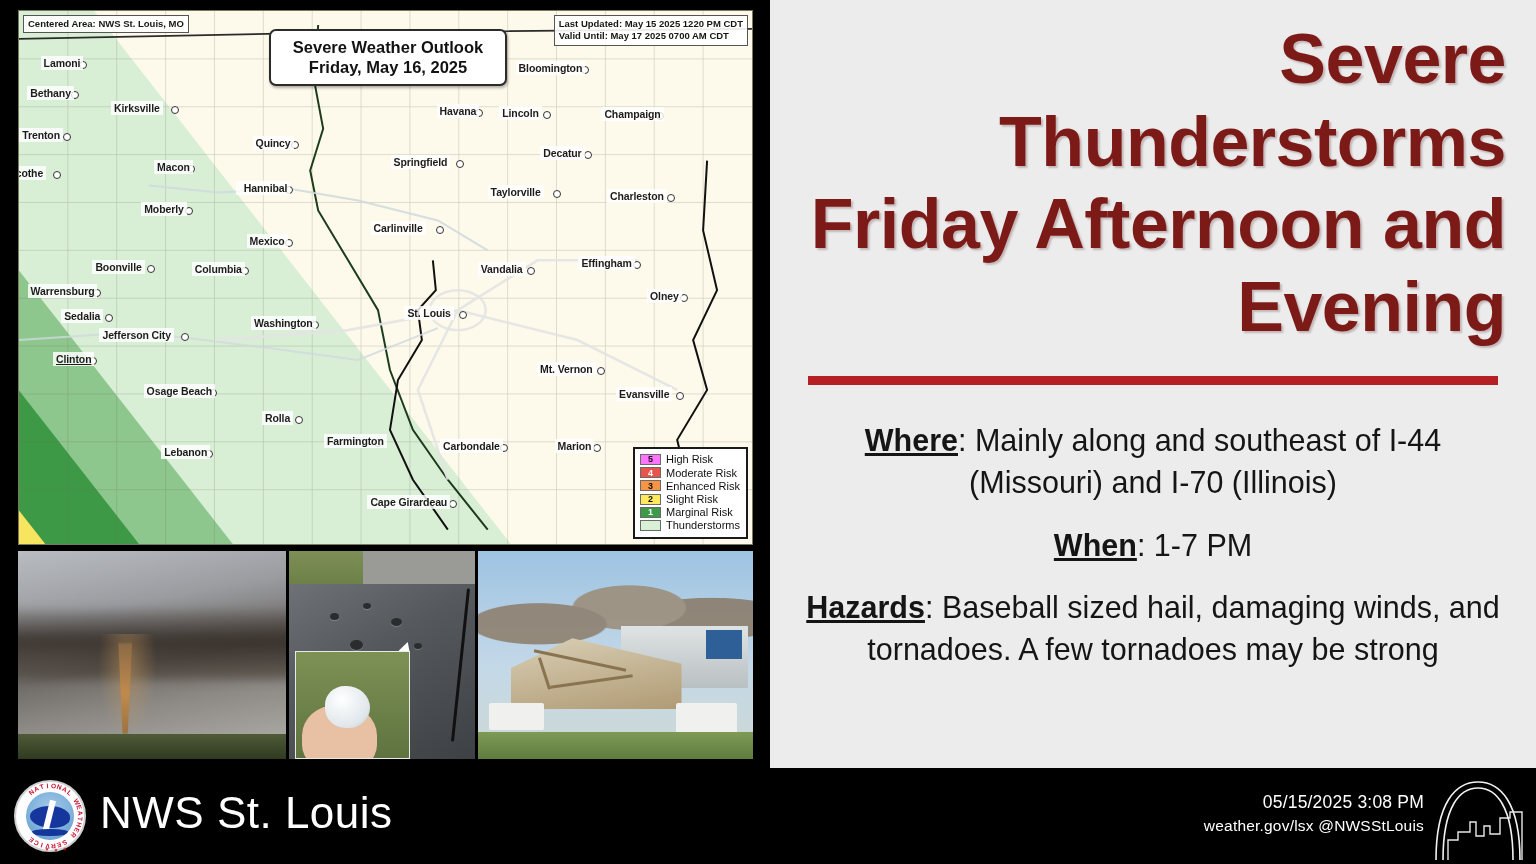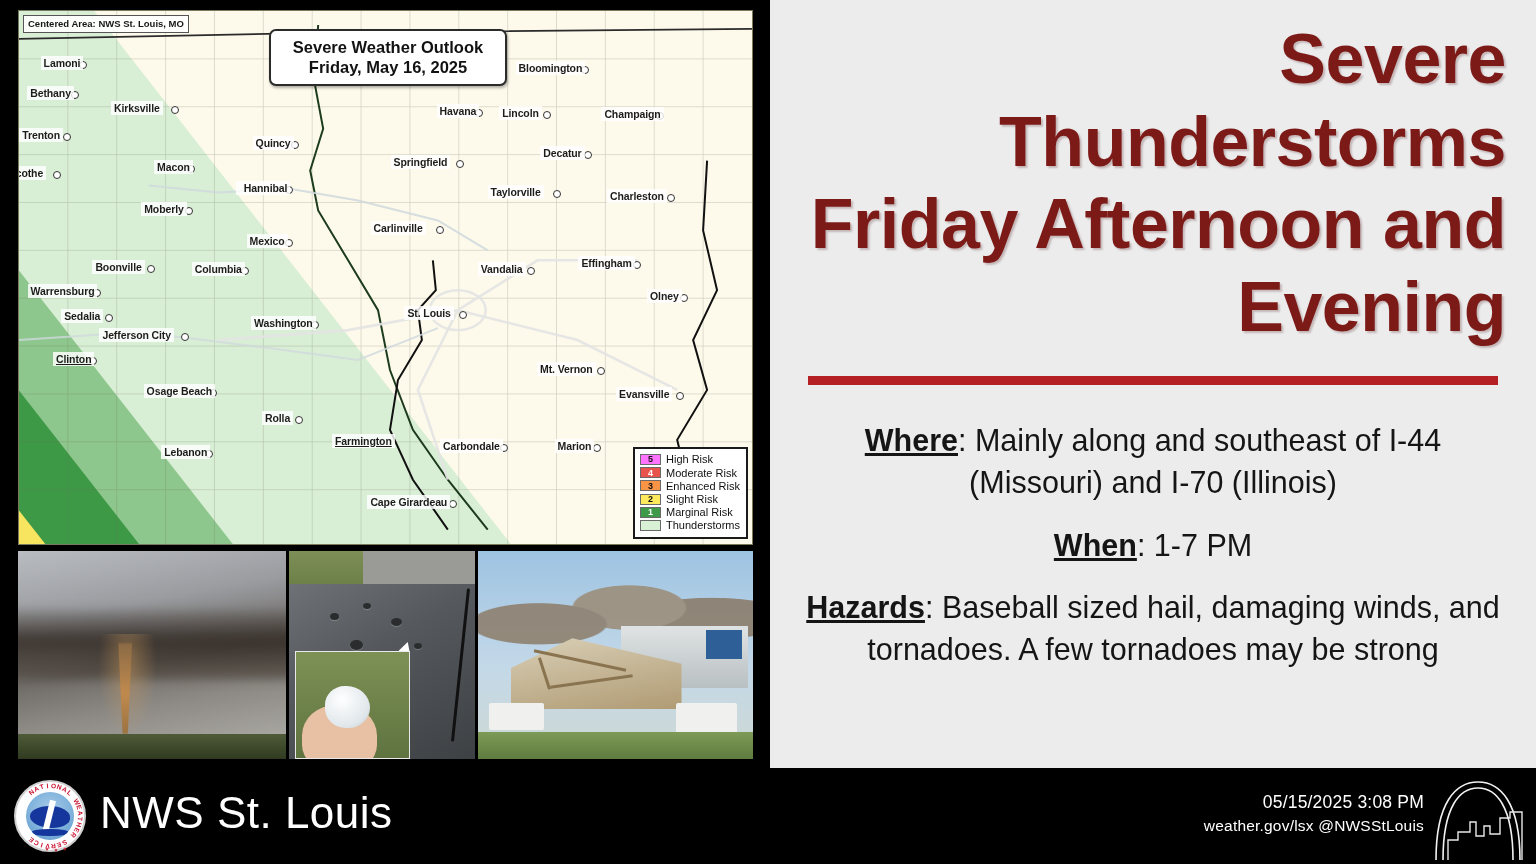--- a/index.html
+++ b/index.html
@@ -264,21 +264,21 @@
             <div class="map-chip" style="left: 232px; top: 305px;">Washington</div>
             <div class="city-dot" style="left: 190px; top: 378px;"></div>
             <div class="map-chip" style="left: 124.6px; top: 373px;">Osage Beach</div>
             <div class="city-dot" style="left: 186px; top: 439px;"></div>
             <div class="map-chip" style="left: 142.2px; top: 434px;">Lebanon</div>
             <div class="city-dot" style="left: 276px; top: 405px;"></div>
             <div class="map-chip" style="left: 243px; top: 400px;">Rolla</div>
             <div class="city-dot" style="left: 440px; top: 300px;"></div>
             <div class="map-chip" style="left: 385.4px; top: 295px;">St. Louis</div>
             <div class="city-dot" style="left: 355px; top: 428px;"></div>
-            <div class="map-chip" style="left: 313px; top: 423px; text-decoration: underline;">Farmington</div>
+            <div class="map-chip" style="left: 305px; top: 423px;">Farmington</div>
             <div class="city-dot" style="left: 430px; top: 489px;"></div>
             <div class="map-chip" style="left: 348.4px; top: 484px;">Cape Girardeau</div>
             <div class="city-dot" style="left: 481px; top: 433px;"></div>
             <div class="map-chip" style="left: 421px; top: 428px;">Carbondale</div>
             <div class="city-dot" style="left: 574px; top: 433px;"></div>
             <div class="map-chip" style="left: 535.6px; top: 428px;">Marion</div>
             <div class="city-dot" style="left: 456px; top: 98px;"></div>
             <div class="map-chip" style="left: 417.6px; top: 93px;">Havana</div>
             <div class="city-dot" style="left: 562px; top: 55px;"></div>
             <div class="map-chip" style="left: 496.6px; top: 50px;">Bloomington</div>
@@ -303,20 +303,22 @@
             <div class="city-dot" style="left: 661px; top: 283px;"></div>
             <div class="map-chip" style="left: 628px; top: 278px;">Olney</div>
             <div class="city-dot" style="left: 578px; top: 356px;"></div>
             <div class="map-chip" style="left: 518px; top: 351px;">Mt. Vernon</div>
             <div class="city-dot" style="left: 657px; top: 381px;"></div>
             <div class="map-chip" style="left: 597px; top: 376px;">Evansville</div>
           </div>
       </div>
 
       <div class="corner-chip tl-chip">Centered Area: NWS St. Louis, MO</div>
+      <div class="corner-chip tr-chip">Last Updated: May 15 2025 1220 PM CDT
+Valid Until: May 17 2025 0700 AM CDT</div>
 
       <div class="hdr-box">
         <div>Severe Weather Outlook</div>
         <div>Friday, May 16, 2025</div>
       </div>
 
       <div class="legend" id="legend">
           <div class="legend-row">
             <div class="swatch sw-5">5</div>
             <div class="legend-label">High Risk</div>

